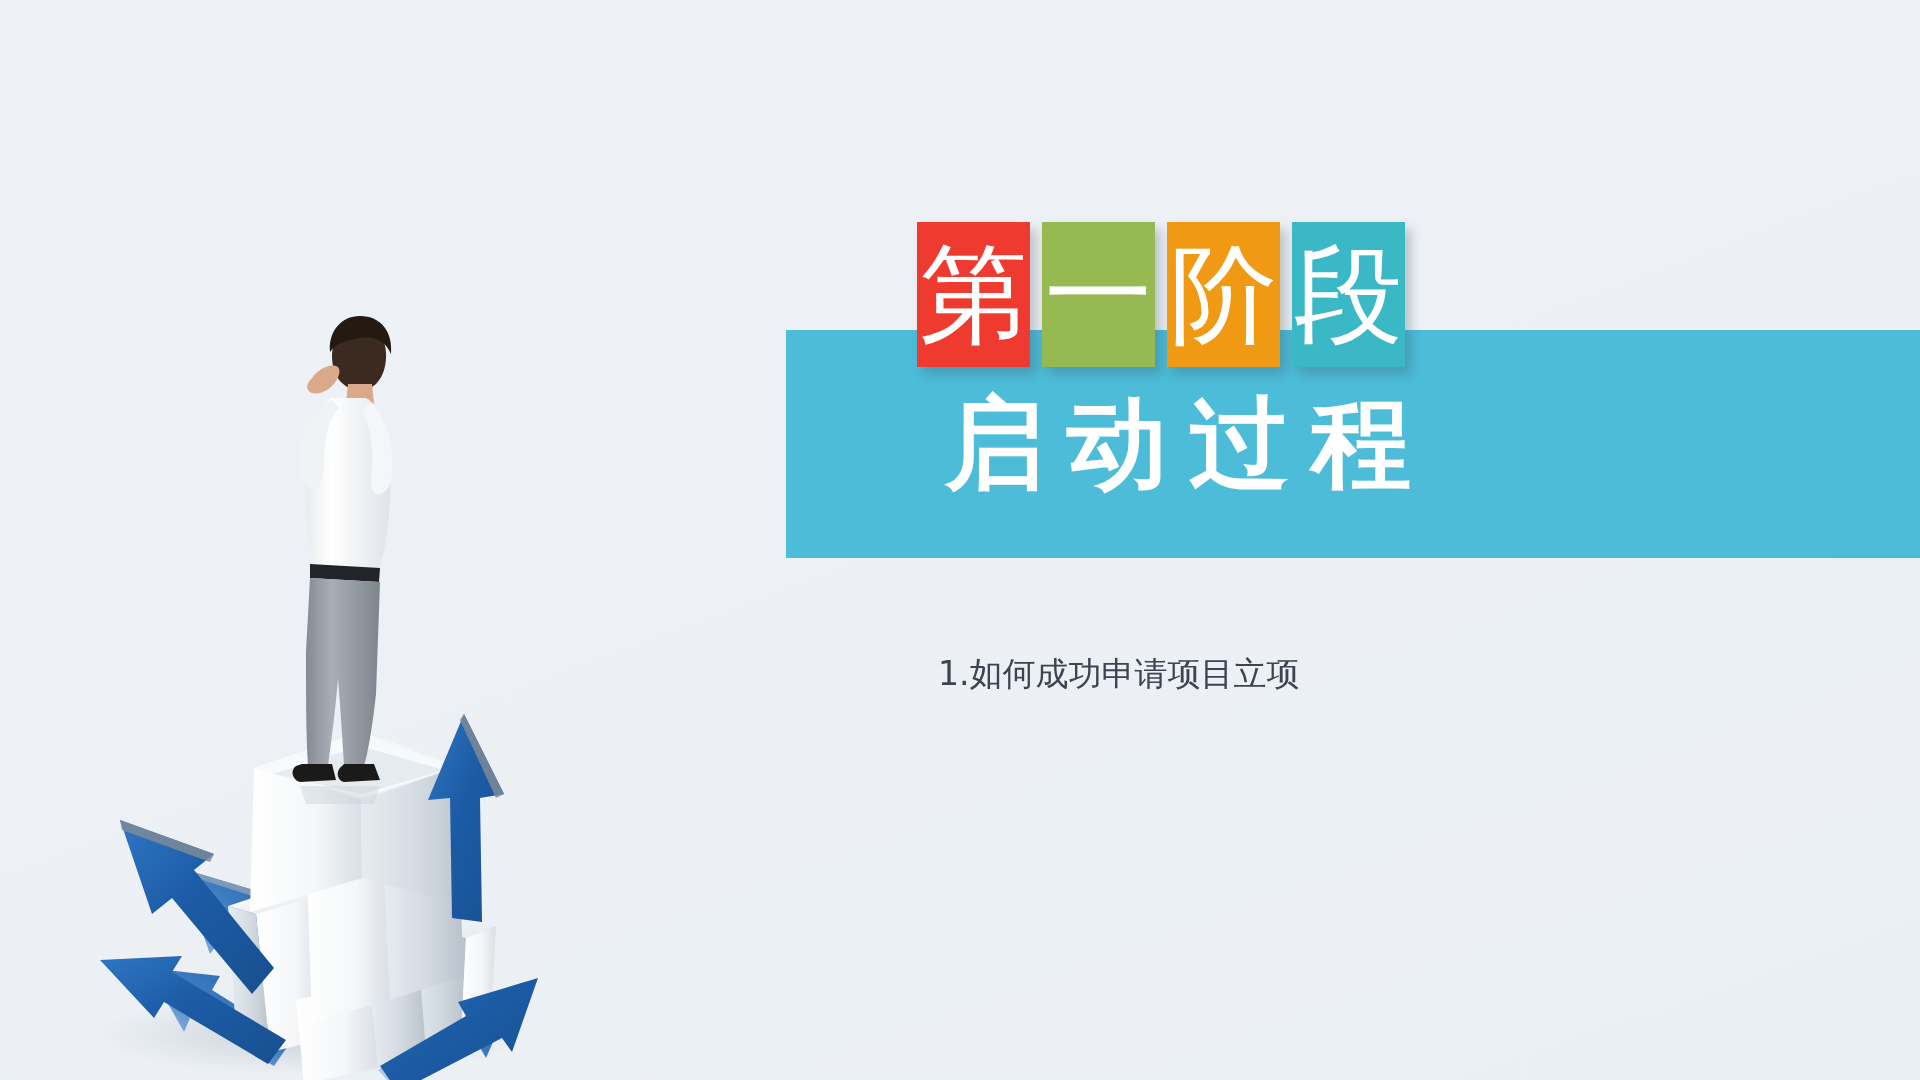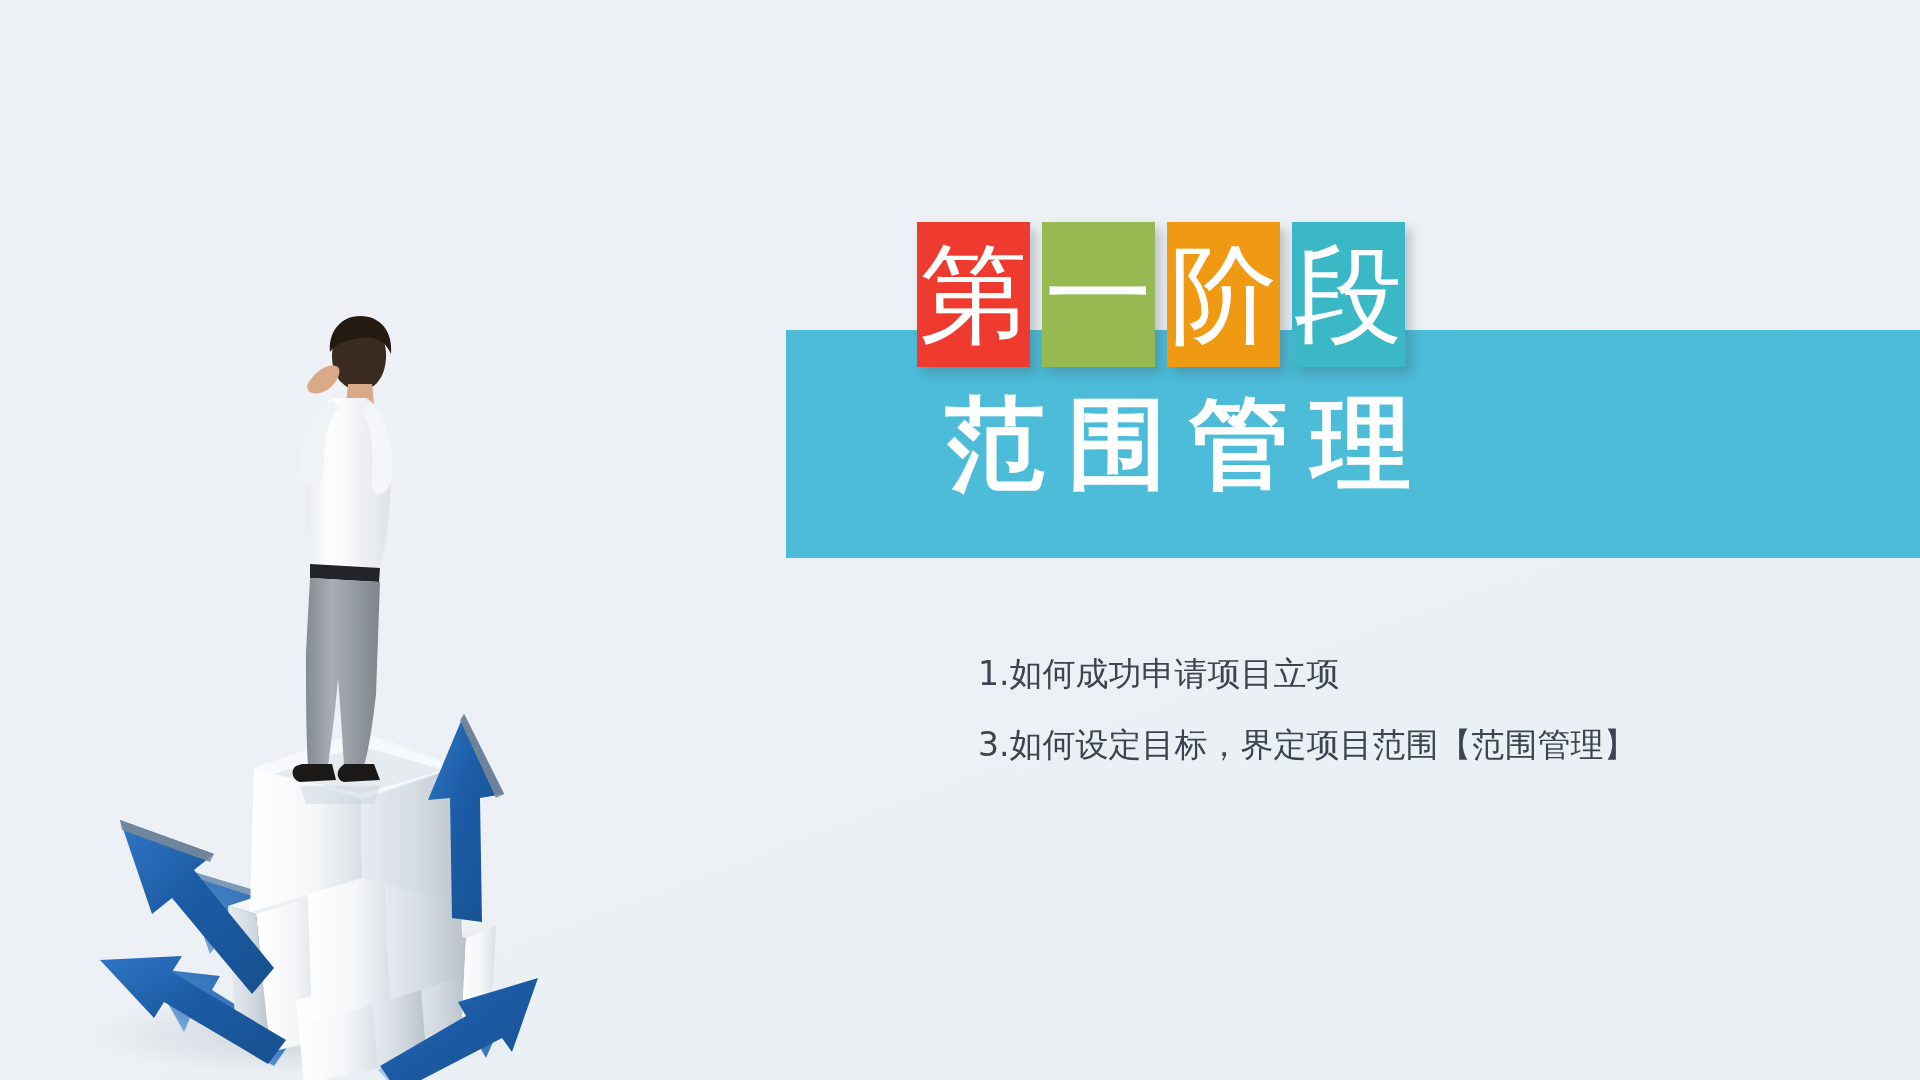--- a/index.html
+++ b/index.html
@@ -78,21 +78,21 @@
     line-height: 118px;
     font-weight: 700;
     letter-spacing: 22px;
     font-family: "DejaVu Sans", "Liberation Sans", sans-serif;
     white-space: nowrap;
   }
 
   
   .bullets {
     position: absolute;
-    left: 978px;
+    left: 938px;
     top: 638px;
     width: 860px;
     z-index: 4;
   }
   .bullet-item {
     color: #3b4450;
     font-size: 33px;
     line-height: 71px;
     white-space: nowrap;
     font-family: "DejaVu Sans", "Liberation Sans", sans-serif;
@@ -248,20 +248,19 @@
       <span>一</span>
     </div>
     <div class="tile" style="background:#f09a14">
       <span>阶</span>
     </div>
     <div class="tile" style="background:#3bb8c6">
       <span>段</span>
     </div>
   </div>
 
-  <div class="band-title">范围管理</div>
+  <div class="band-title">启动过程</div>
 
   <div class="bullets">
     <div class="bullet-item">1.如何成功申请项目立项</div>
-    <div class="bullet-item">3.如何设定目标，界定项目范围【范围管理】</div>
   </div>
 
 </div>
 
 </body></html>

